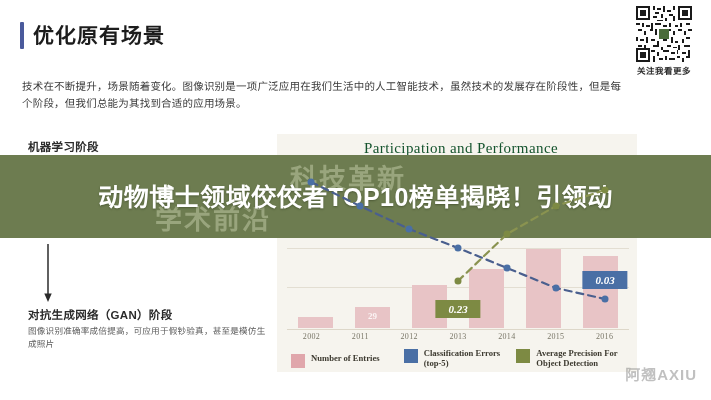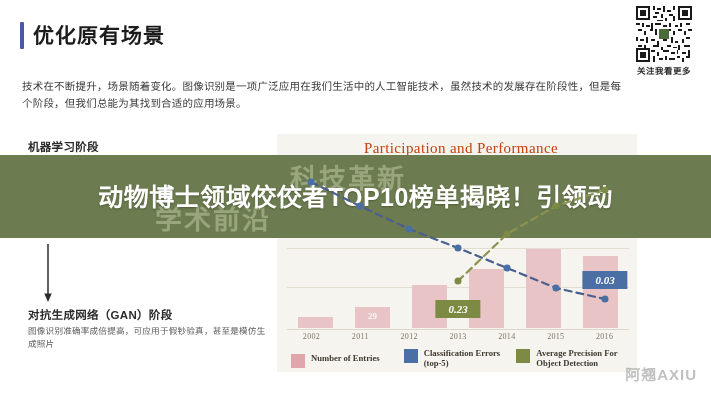--- a/index.html
+++ b/index.html
@@ -31,21 +31,21 @@
   .arrow-short{height:26px;}
 
   
   .chart-panel{
     position:absolute;left:277px;top:134px;width:360px;height:238px;
     background:#f6f4ee;overflow:hidden;
   }
   .chart-title{
     position:absolute;left:14px;top:6px;width:340px;text-align:center;
     font-family:"Liberation Serif","DejaVu Serif",serif;
-    font-size:15px;color:#c2410c;letter-spacing:.4px;white-space:nowrap;
+    font-size:15px;color:#14532d;letter-spacing:.4px;white-space:nowrap;
   }
   .plot{position:absolute;left:10px;top:34px;right:8px;height:160px;}
   .gridline{position:absolute;left:0;right:0;height:1px;background:#e3ded2;}
   .bars{position:absolute;left:0;right:0;bottom:0;height:158px;display:flex;align-items:flex-end;}
   .bar-slot{flex:1;display:flex;justify-content:center;align-items:flex-end;position:relative;height:100%;}
   .bar{width:62%;background:#e8c4c6;position:relative;display:flex;align-items:flex-start;justify-content:center;}
   .bar-val{font-family:"Liberation Serif","DejaVu Serif",serif;font-size:9px;color:#fbf4f4;margin-top:4px;font-weight:700;}
   .pt{position:absolute;width:7px;height:7px;border-radius:50%;background:#4a6fa5;transform:translate(-50%,-50%);z-index:6;}
   .pt.green{background:#7d8a43;}
   .dashsvg{position:absolute;left:0;top:0;width:100%;height:100%;pointer-events:none;z-index:5;}

